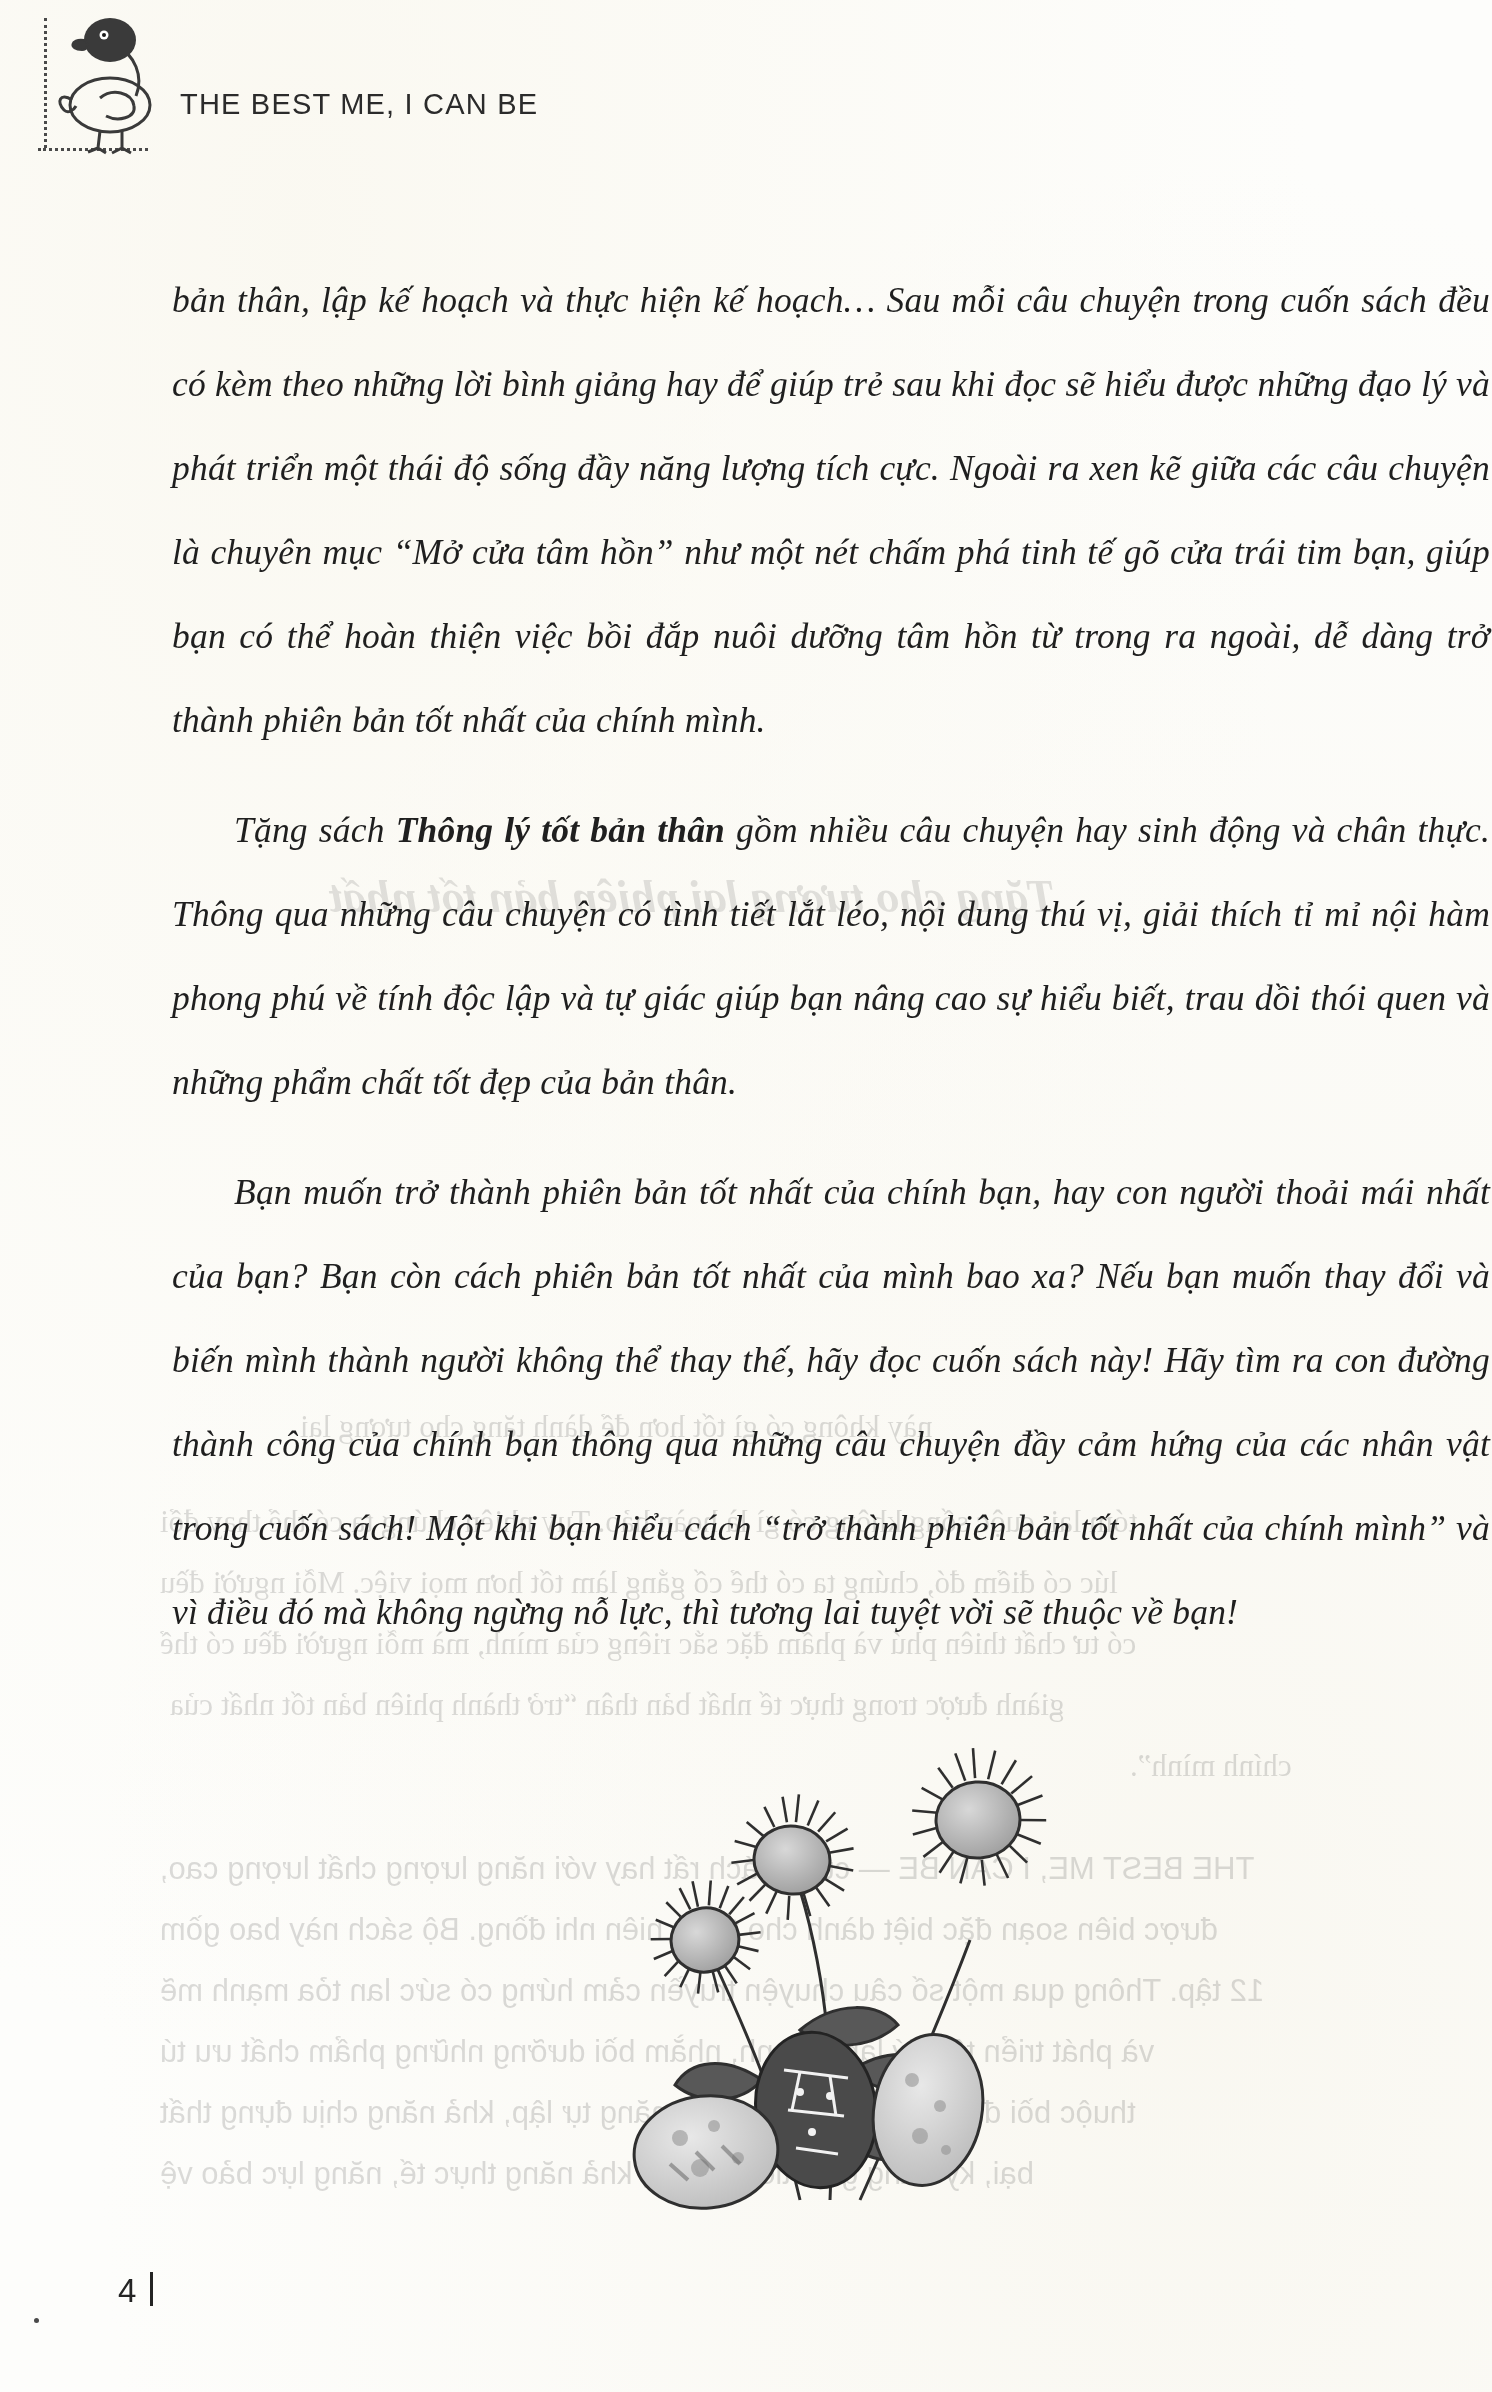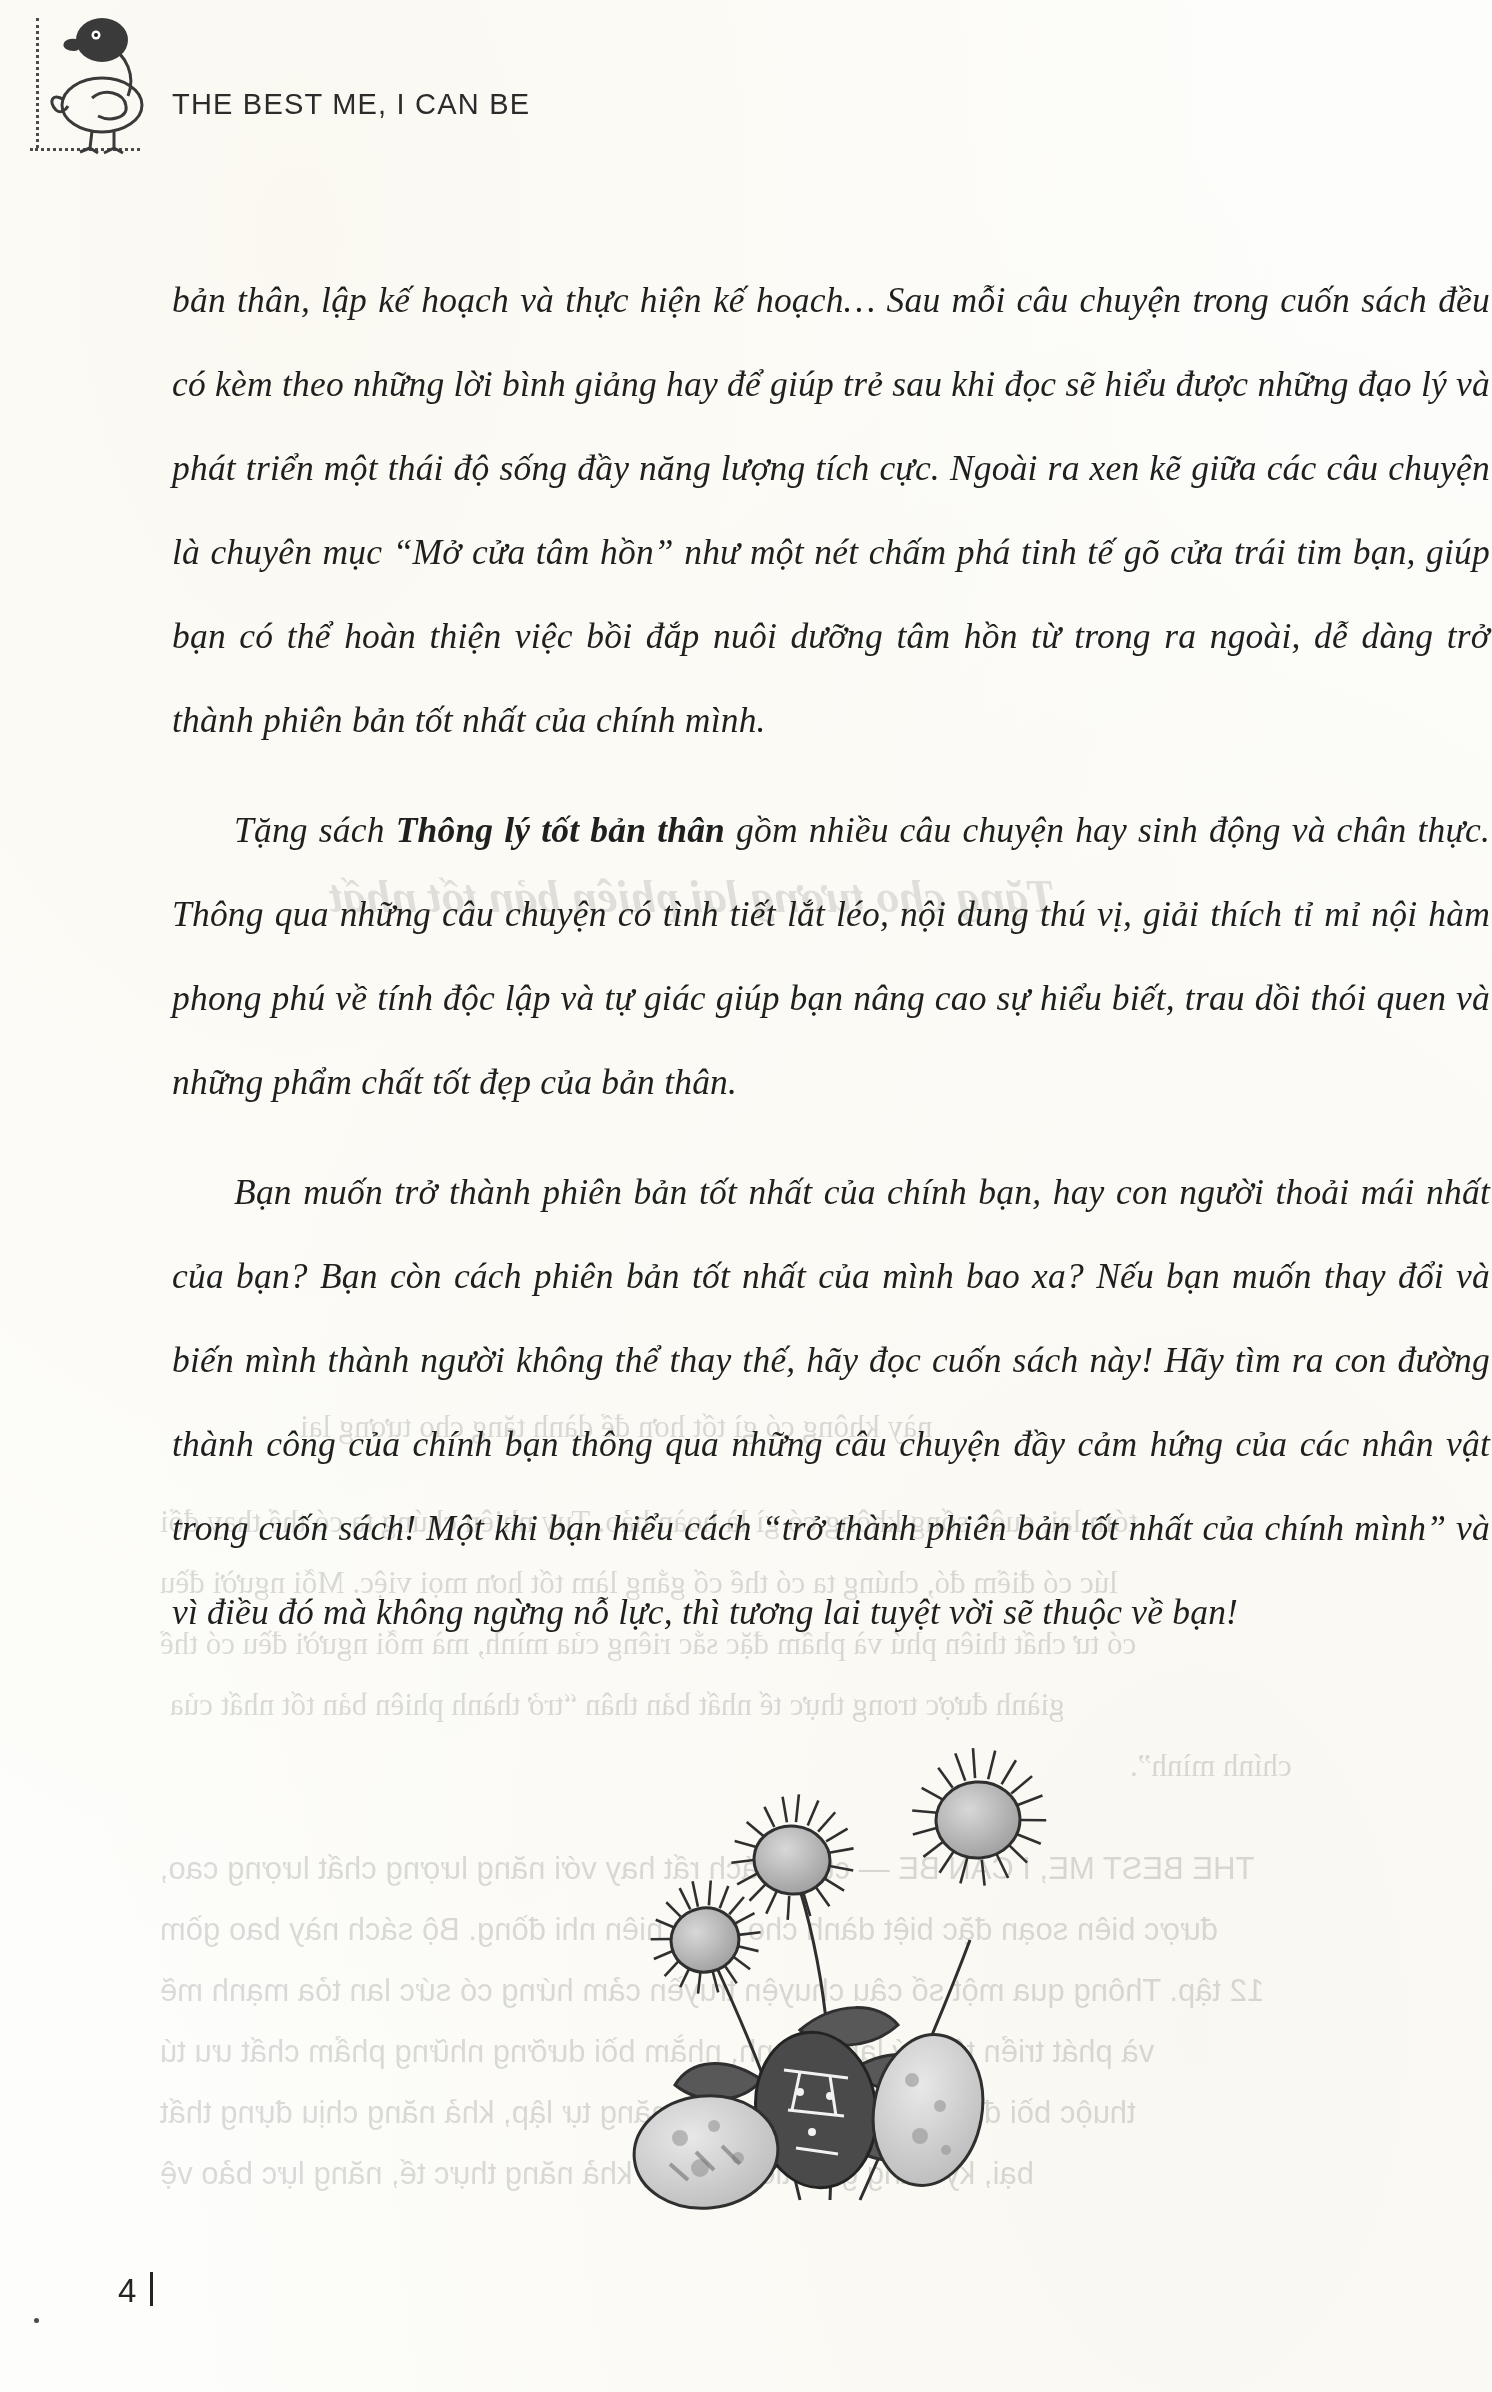--- a/index.html
+++ b/index.html
@@ -25,21 +25,21 @@
     background:
       radial-gradient(ellipse at 20% 10%, rgba(250,248,240,0.9) 0%, rgba(253,253,251,0) 60%),
       radial-gradient(ellipse at 80% 85%, rgba(248,246,238,0.8) 0%, rgba(253,253,251,0) 65%);
     pointer-events: none;
   }
 
   
   .header {
     position: absolute;
     top: 0;
-    left: 0;
+    left: 8px;
     width: 1244px;
     height: 200px;
     text-align: right;
   }
   .header-rule {
     position: absolute;
     left: 30px;
     top: 148px;
     width: 110px;
     height: 0;

